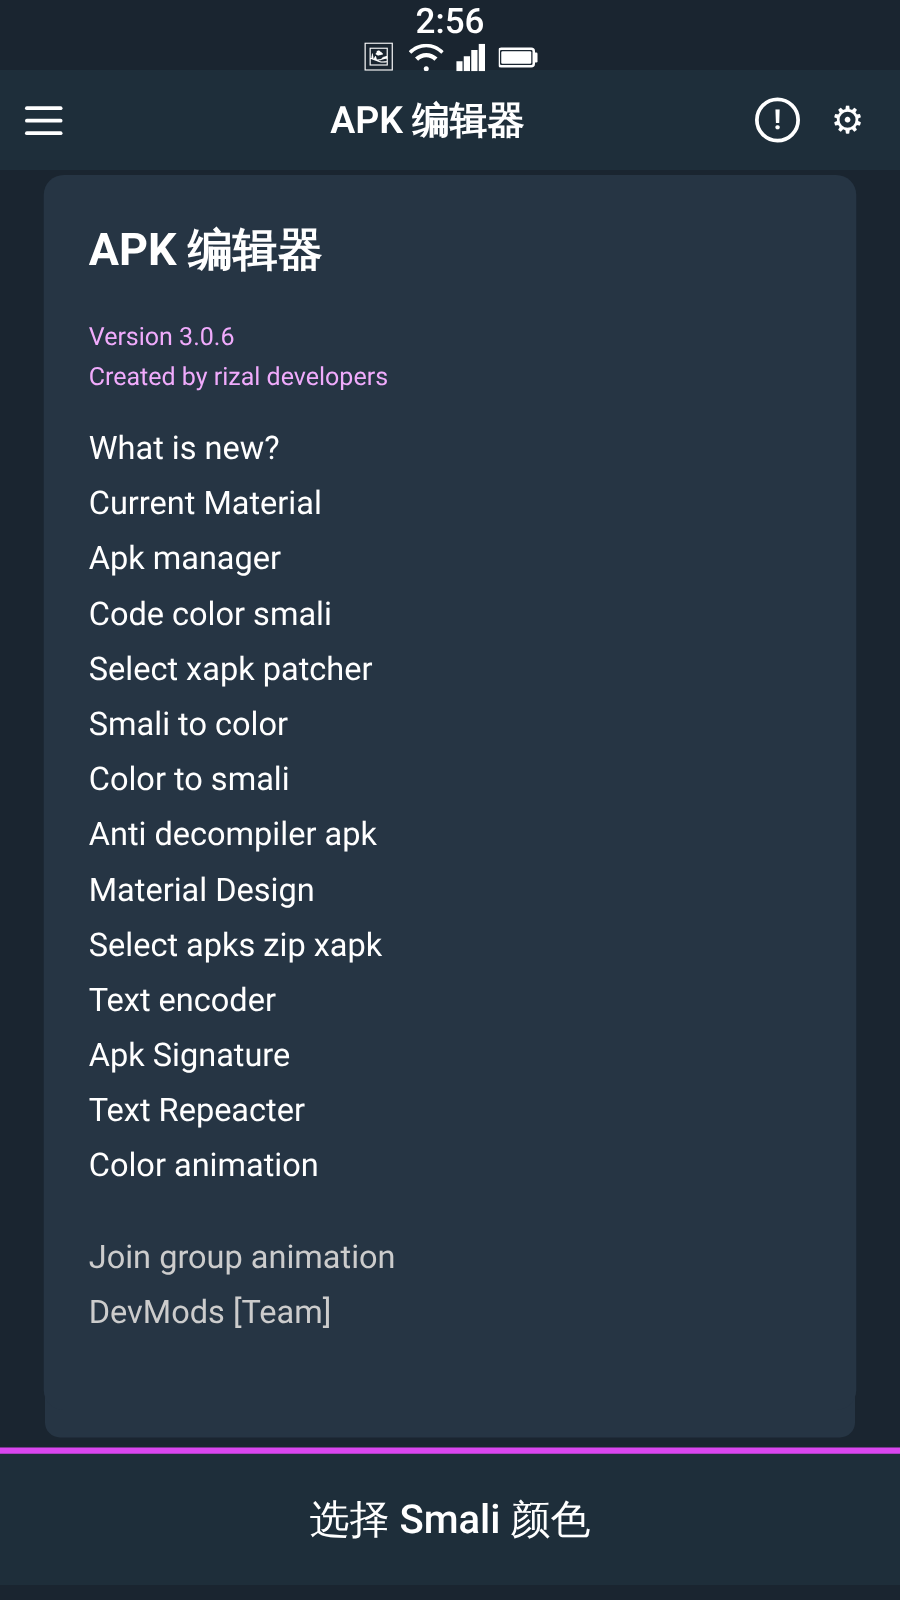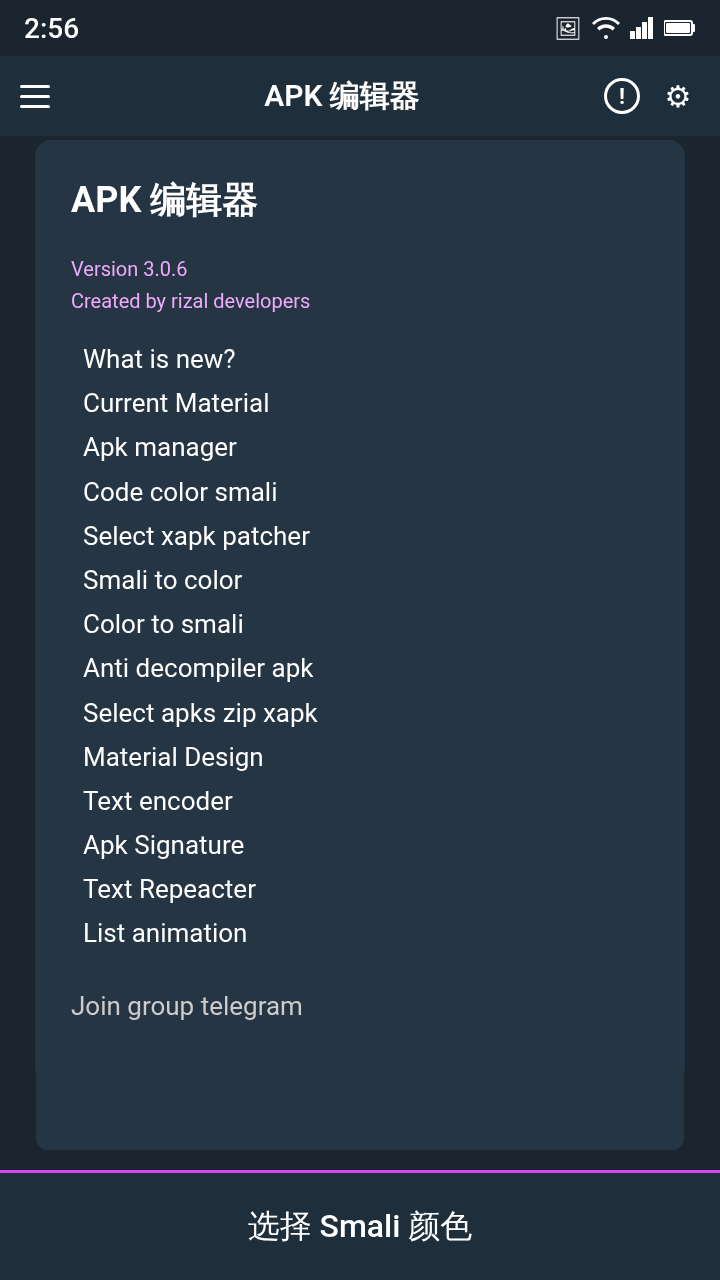--- a/index.html
+++ b/index.html
@@ -15,20 +15,21 @@
     }
 
     
     .status-bar {
       display: flex;
       align-items: center;
       justify-content: space-between;
       height: 56px;
       padding: 0 24px;
       background-color: #1a2530;
+      flex-direction: column;
     }
     .status-time {
       font-size: 28px;
       font-weight: 500;
       color: #ffffff;
     }
     .status-icons {
       display: flex;
       align-items: center;
       gap: 10px;
@@ -145,21 +146,20 @@
     }
     .dialog-version {
       font-size: 20px;
       color: #f0abfc;
       line-height: 1.6;
       margin-bottom: 20px;
     }
     .dialog-list {
       list-style: none;
       margin-bottom: 28px;
-      margin-left: 12px;
     }
     .dialog-list li {
       font-size: 26px;
       color: #ffffff;
       line-height: 1.7;
       cursor: pointer;
     }
     .dialog-footer {
       font-size: 26px;
       color: #cccccc;
@@ -187,29 +187,29 @@
       right: 36px;
       height: 100px;
       background-color: #263544;
       border-radius: 12px;
       z-index: 1;
     }
 
     
     .bottom-button {
       position: absolute;
-      bottom: 0;
+      bottom: 12px;
       left: 0;
       right: 0;
       height: 110px;
       background-color: #1e2e3a;
       display: flex;
       align-items: center;
       justify-content: center;
-      border-top: 3px solid #d946ef;
+      border-top: 5px solid #d946ef;
       cursor: pointer;
       z-index: 5;
     }
     .bottom-button-text {
       font-size: 32px;
       color: #ffffff;
       font-weight: 500;
     }
   </style>
 </head>
@@ -273,29 +273,30 @@
     </div>
     <ul class="dialog-list">
       <li>What is new?</li>
       <li>Current Material</li>
       <li>Apk manager</li>
       <li>Code color smali</li>
       <li>Select xapk patcher</li>
       <li>Smali to color</li>
       <li>Color to smali</li>
       <li>Anti decompiler apk</li>
+      <li>Material Design</li>
       <li>Select apks zip xapk</li>
-      <li>Material Design</li>
       <li>Text encoder</li>
       <li>Apk Signature</li>
       <li>Text Repeacter</li>
-      <li>List animation</li>
+      <li>Color animation</li>
     </ul>
     <div class="dialog-footer">
-      <span>Join group telegram</span><br>
+      <span>Join group animation</span><br>
+      <span>DevMods [Team]</span>
     </div>
   </div>
 </div>
 
 <div class="bottom-area"></div>
 
 <div class="bottom-button">
   <span class="bottom-button-text">选择 Smali 颜色</span>
 </div>
 

